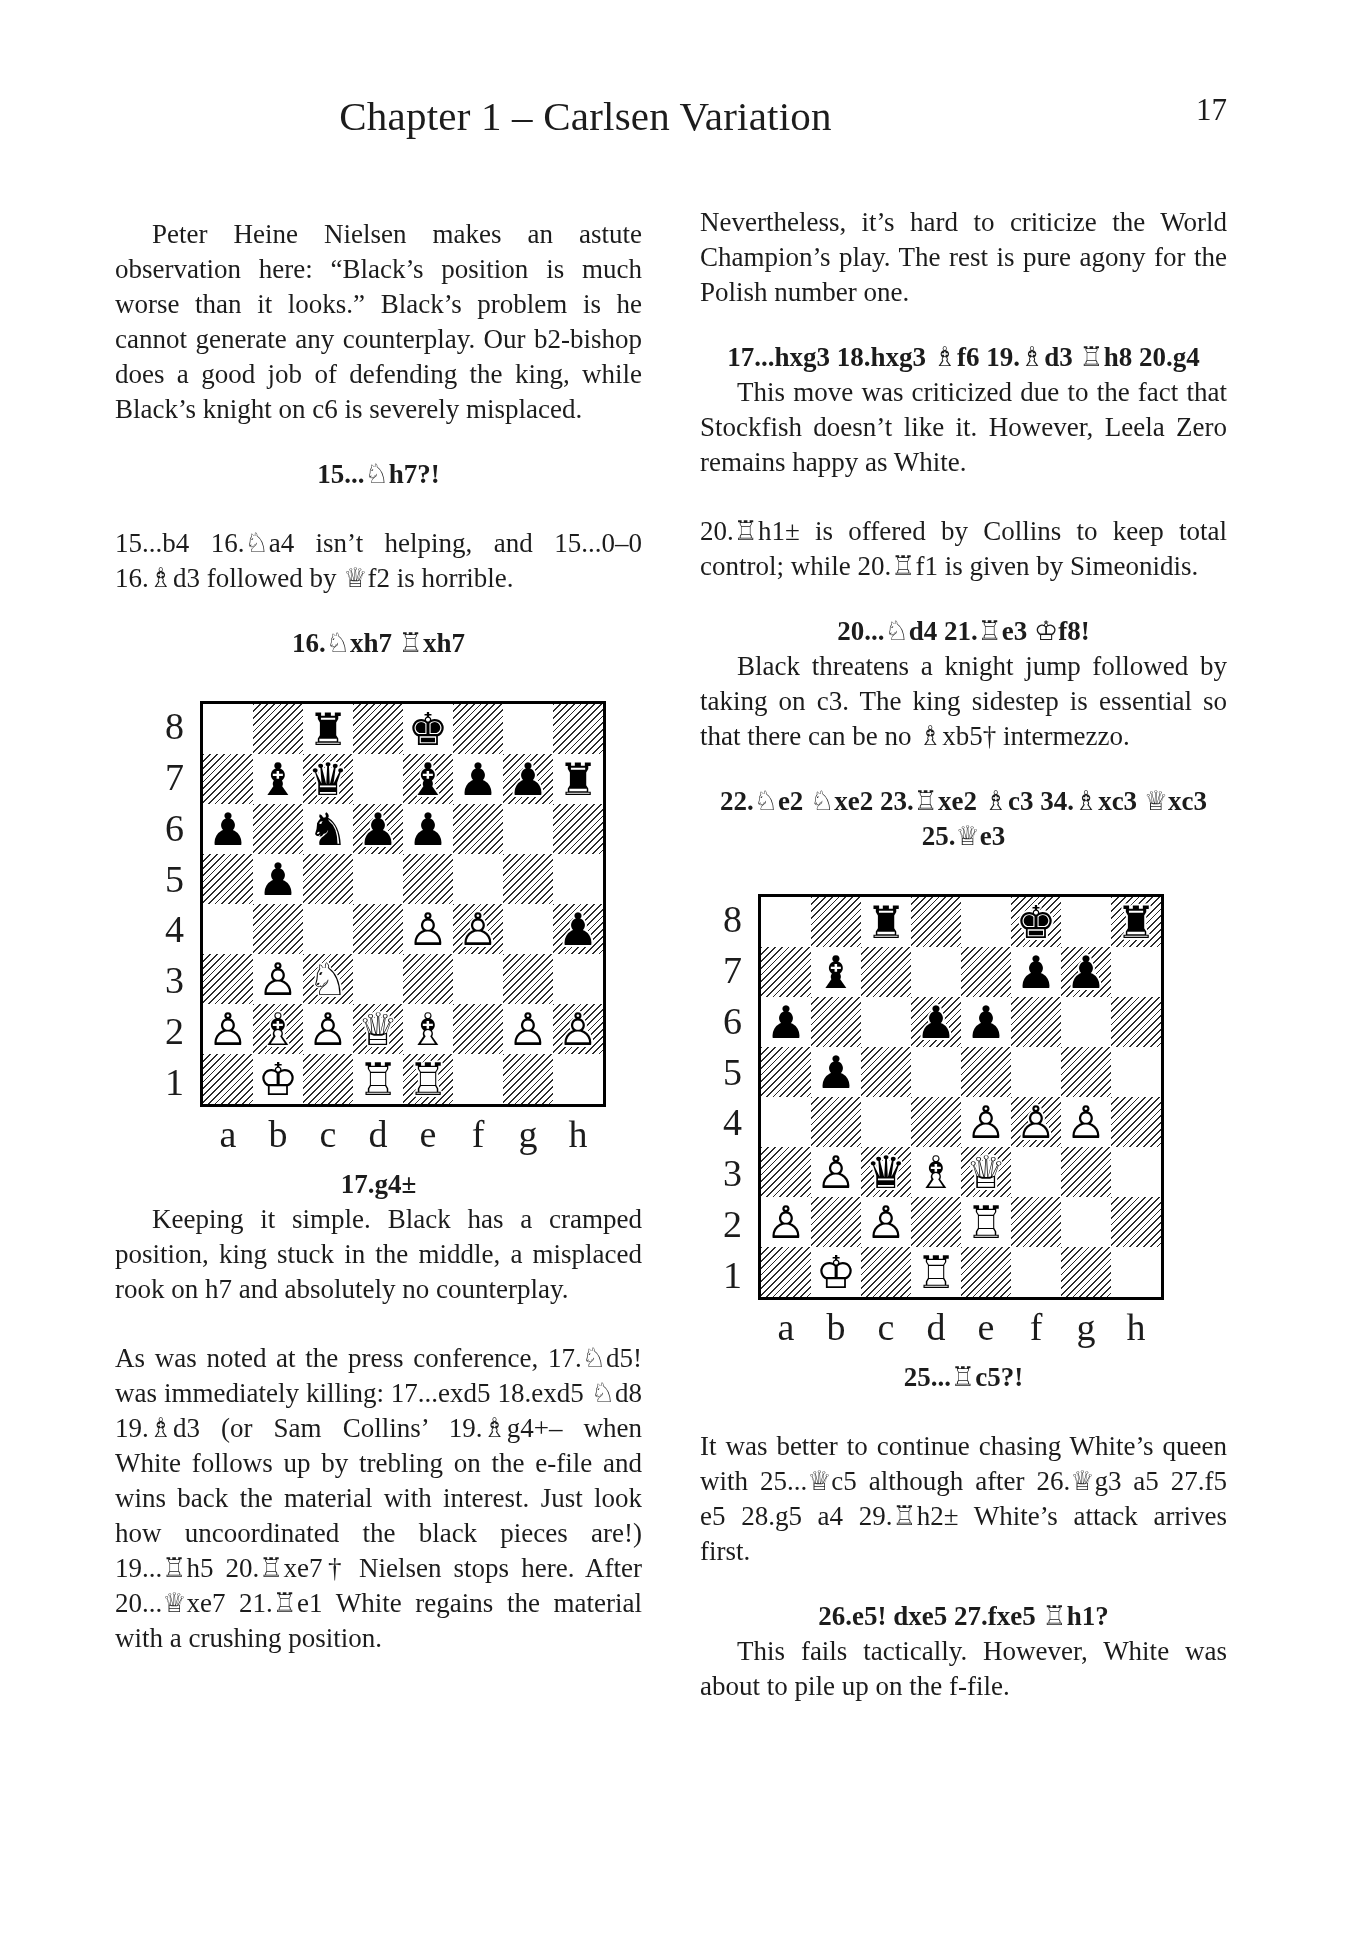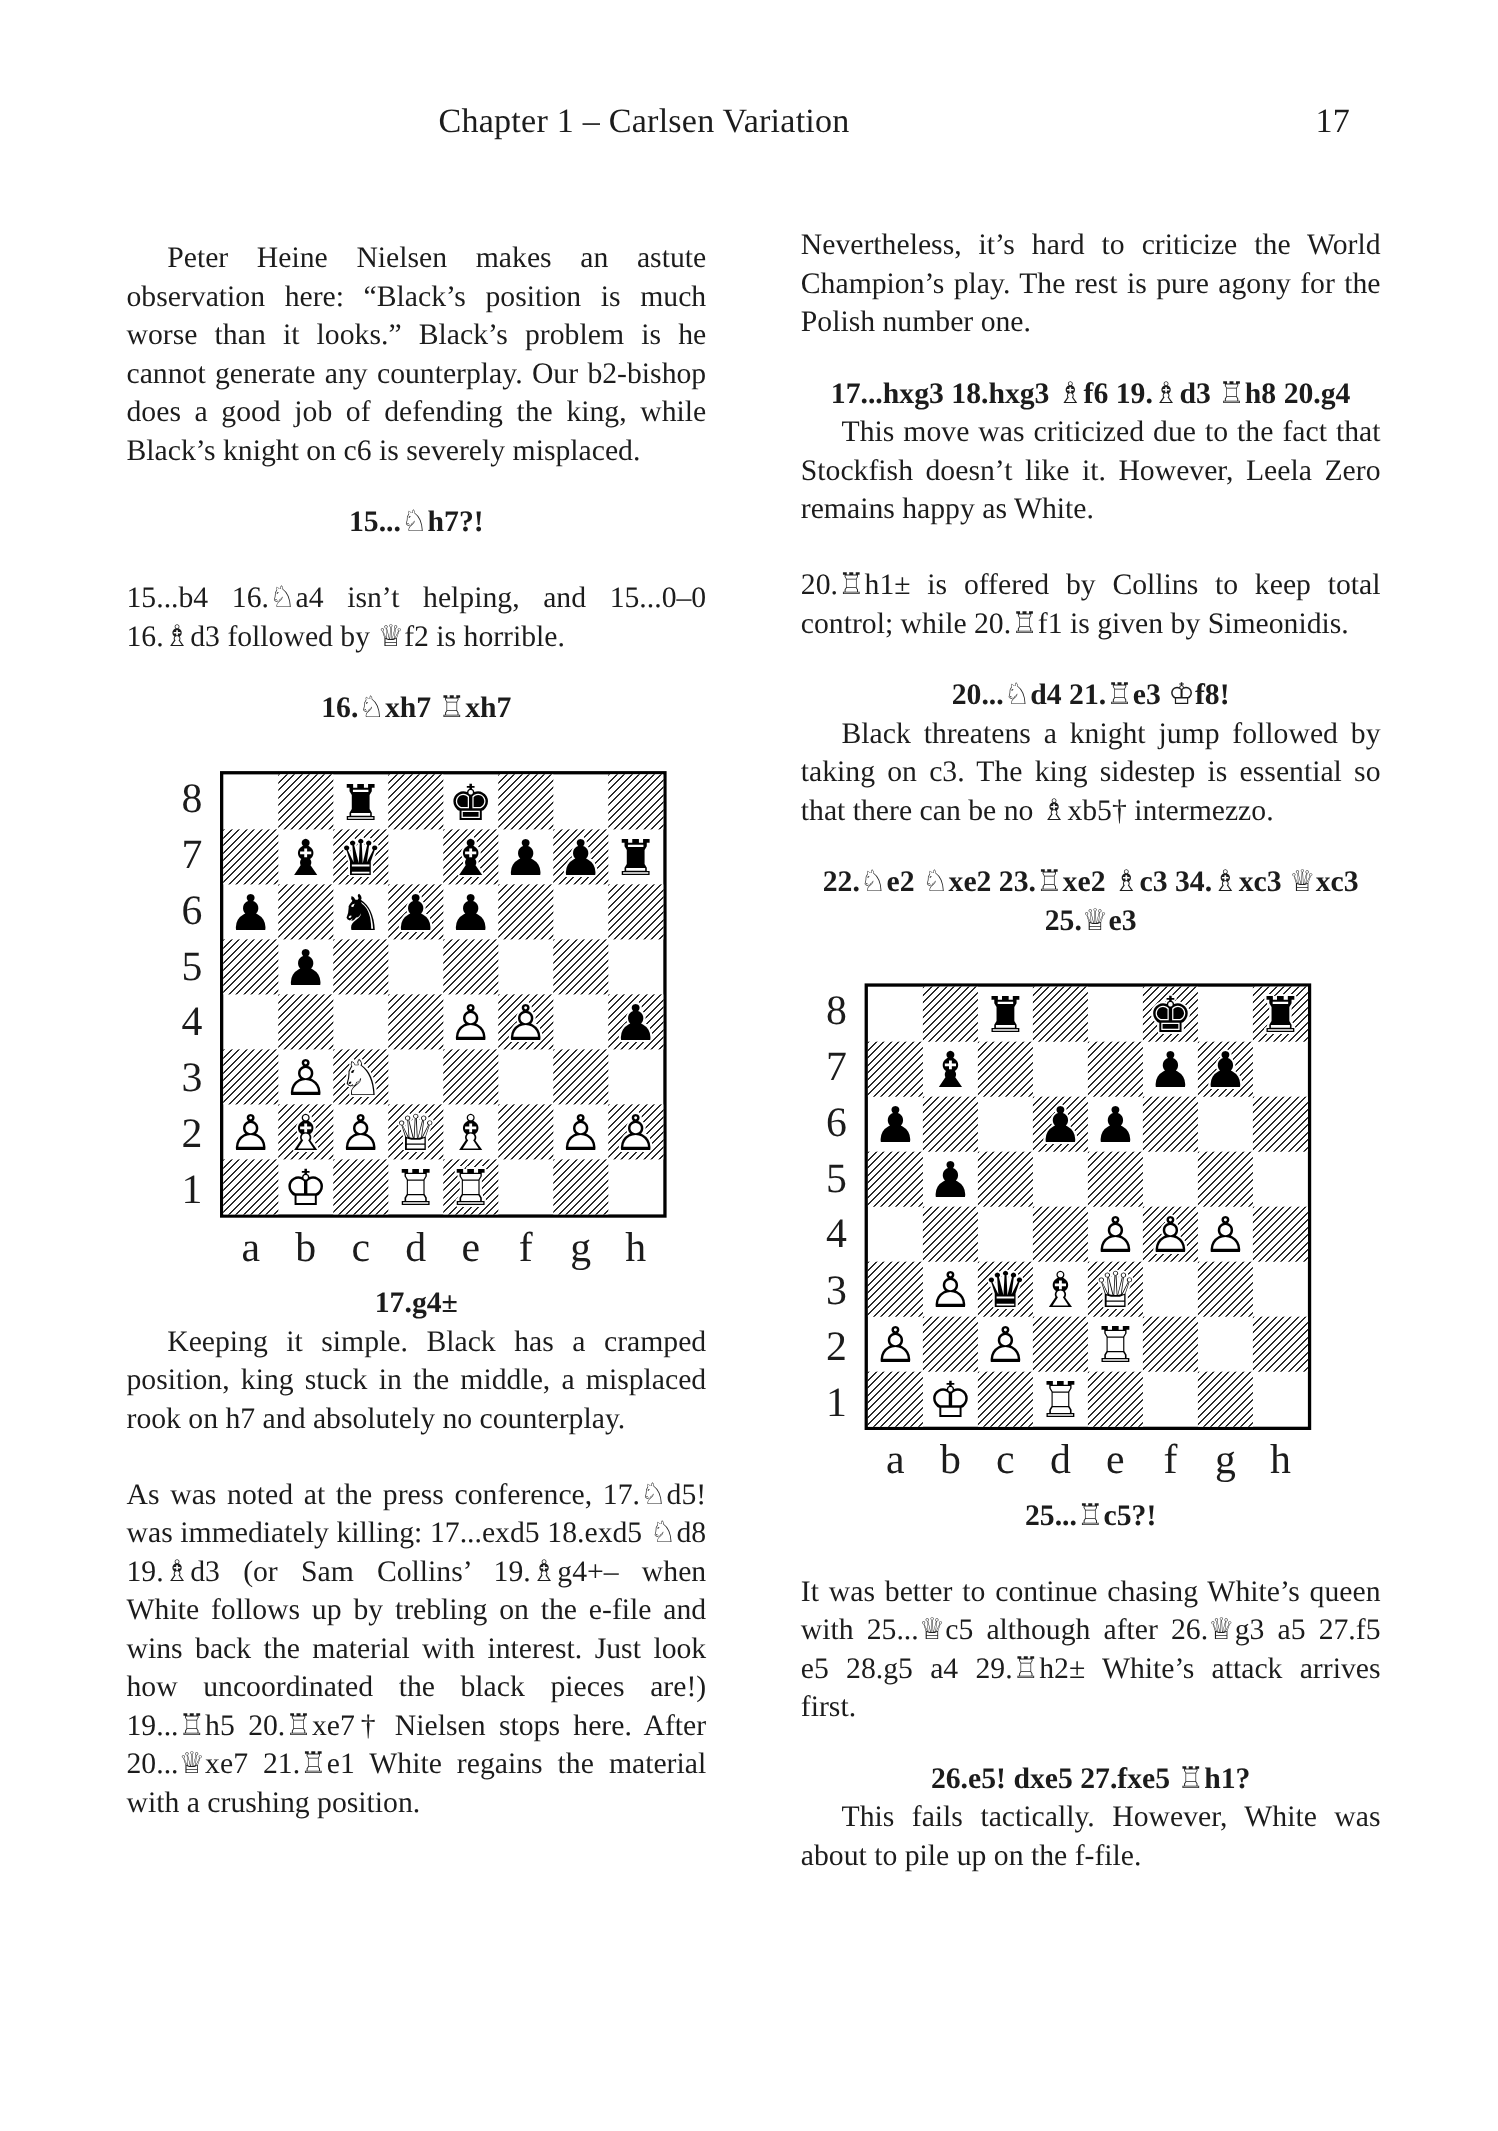--- a/index.html
+++ b/index.html
@@ -6,32 +6,32 @@
   .page{
     position:relative;
     width:1362px;height:1937px;
     background:#ffffff;
     color:#1c1c1c;
     font-family:"Liberation Serif","DejaVu Serif","DejaVu Sans",serif;
     overflow:hidden;
   }
   .running-head{
     position:absolute;top:92px;left:0;width:1171px;
-    text-align:center;font-size:31px;letter-spacing:0.2px;
+    text-align:center;font-size:41px;letter-spacing:0.2px;
   }
   .page-num{
     position:absolute;top:92px;right:135px;font-size:31px;text-align:right;
   }
   .col{
     position:absolute;top:205px;width:527px;
     font-size:27px;line-height:35px;
     text-align:justify;
   }
   .col-left{left:115px;margin-top:12px;}
-  .col-right{left:700px;margin-left:28px;}
+  .col-right{left:700px;}
   .col p{margin:0;}
   p.para.indent{text-indent:37px;}
   p.para.gap{margin-top:34px;}
   p.moveline{font-weight:bold;margin-top:30px;text-align:center;}
   p.moveline.tight{margin-top:14px;}
 
   
   .diagram{
     margin-top:40px;margin-bottom:2px;
     display:grid;grid-template-columns:45px 406px;grid-template-rows:406px 46px;

